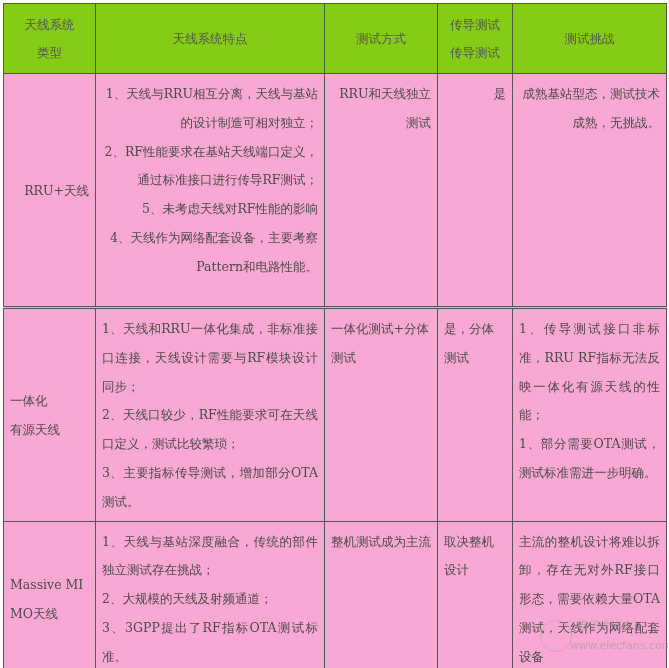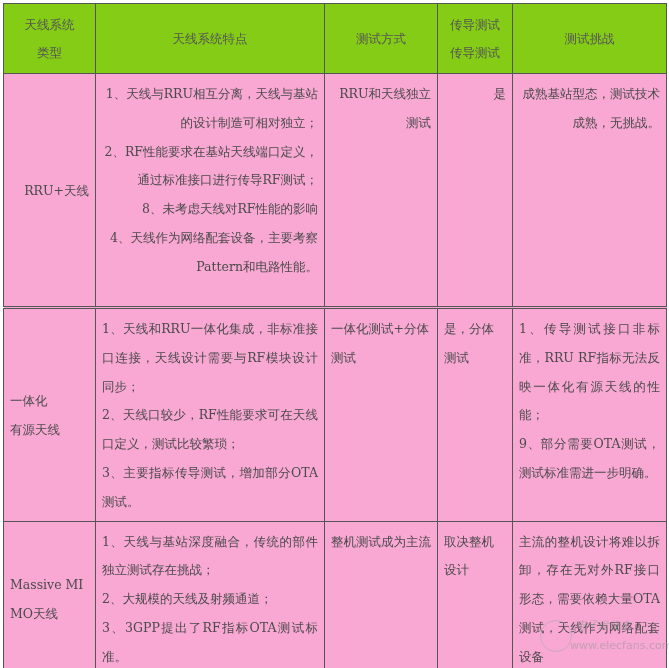--- a/index.html
+++ b/index.html
@@ -85,21 +85,21 @@
   </thead>
   <tbody>
 
     <tr class="row-1">
       <td class="type-cell">
         <span class="line">RRU+天线</span>
       </td>
       <td class="justify">
         <span>1、天线与RRU相互分离，天线与基站的设计制造可相对独立；</span><br>
         <span>2、RF性能要求在基站天线端口定义，通过标准接口进行传导RF测试；</span><br>
-        <span>8、未考虑天线对RF性能的影响</span><br>
+        <span>5、未考虑天线对RF性能的影响</span><br>
         <span>4、天线作为网络配套设备，主要考察Pattern和电路性能。</span>
       </td>
       <td>
         <span>RRU和天线独立测试</span>
       </td>
       <td>
         <span>是</span>
       </td>
       <td class="justify">
         <span>成熟基站型态，测试技术成熟，无挑战。</span>
@@ -117,21 +117,21 @@
         <span>3、主要指标传导测试，增加部分OTA测试。</span>
       </td>
       <td>
         <span>一体化测试+分体测试</span>
       </td>
       <td>
         <span>是，分体测试</span>
       </td>
       <td class="justify">
         <span>1、传导测试接口非标准，RRU RF指标无法反映一体化有源天线的性能；</span><br>
-        <span>9、部分需要OTA测试，测试标准需进一步明确。</span>
+        <span>1、部分需要OTA测试，测试标准需进一步明确。</span>
       </td>
     </tr>
 
     <tr class="row-3">
       <td class="type-cell">
         <span class="line">Massive MI</span>
         <span class="line">MO天线</span>
       </td>
       <td class="justify">
         <span>1、天线与基站深度融合，传统的部件独立测试存在挑战；</span><br>

